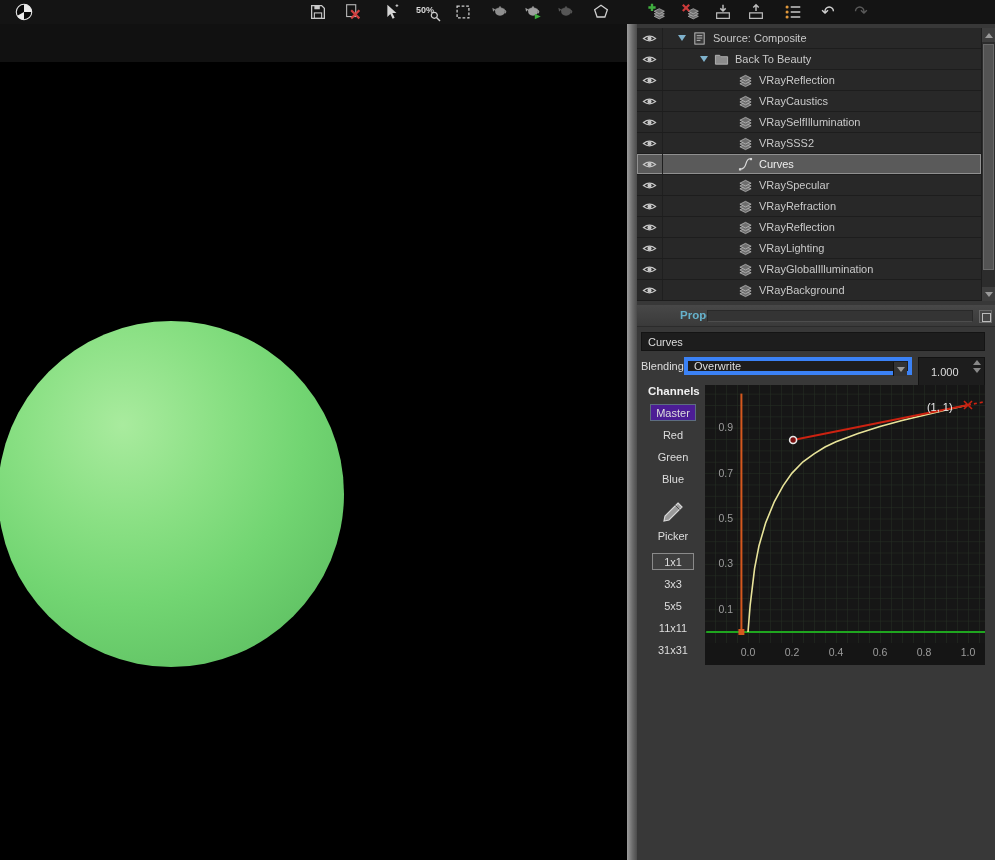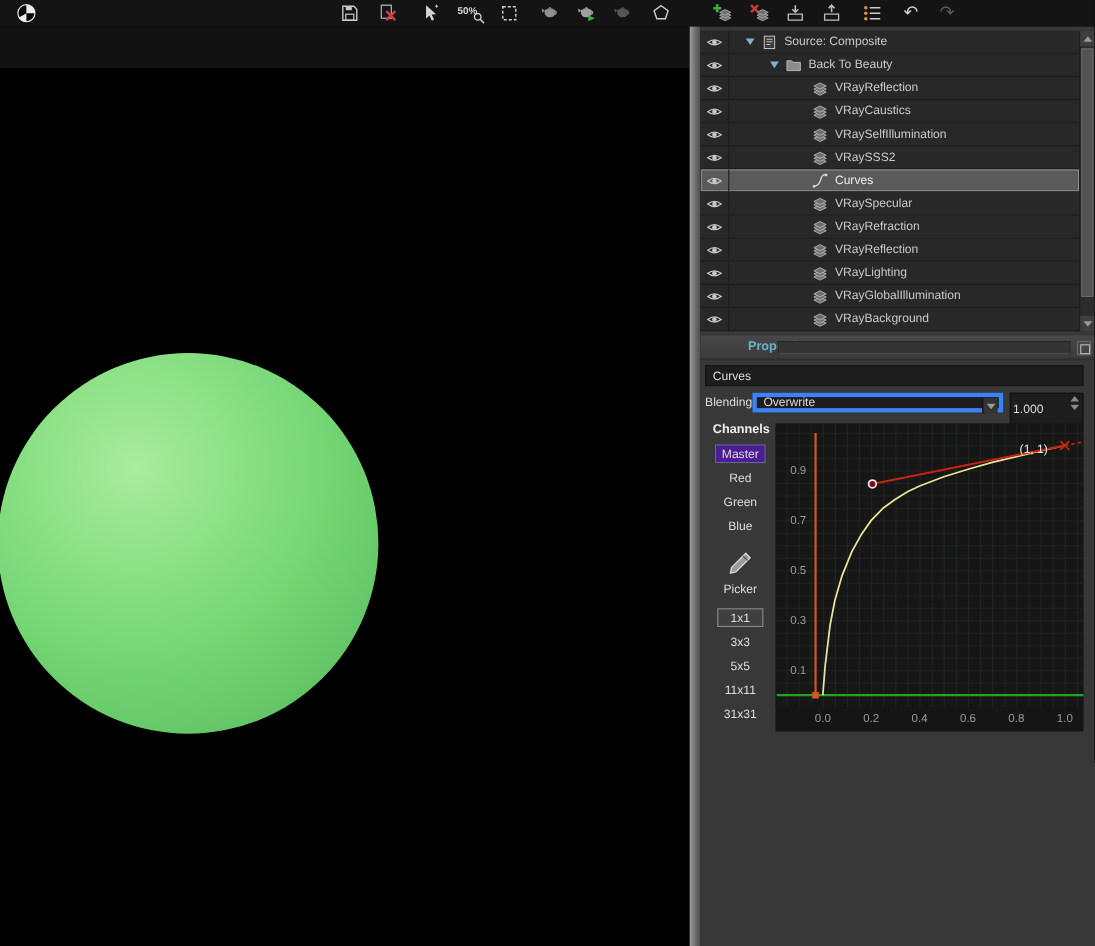--- a/index.html
+++ b/index.html
@@ -63,21 +63,21 @@
 
   .namefield { position:absolute; left:4px; top:308px; width:344px; height:19px; background:#1d1d1d;
                border:1px solid #141414; color:#ddd; font-size:11px; padding:0 6px; font-family:inherit; }
 
   .blabel { position:absolute; left:4px; top:336px; font-size:11px; color:#ddd; }
   .dropdown { position:absolute; left:47px; top:333px; width:228px; height:18px; background:#1d1d1d;
               border:4px solid #3b82f6; font-size:11px; color:#ddd; display:flex; align-items:center; padding-left:6px; }
   .dd-arrow { position:absolute; right:1px; top:1px; width:14px; height:14px; background:#333;
               border-left:1px solid #111; display:flex; align-items:center; justify-content:center; }
   .spinner { position:absolute; left:281px; top:333px; width:67px; height:30px; background:#1d1d1d;
-             border:1px solid #121212; font-size:11px; color:#ddd; display:flex; align-items:center; padding-left:2px; }
+             border:1px solid #121212; font-size:11px; color:#ddd; display:flex; align-items:center; padding-left:12px; }
   .sp-arrows { position:absolute; right:2px; top:2px; width:10px; height:13px; display:flex; flex-direction:column; justify-content:space-between; align-items:center; }
 
   .chtitle { position:absolute; left:11px; top:361px; font-size:11.5px; font-weight:bold; color:#f0f0f0; }
   .chan { position:absolute; left:13px; width:46px; height:17px; font-size:11px; color:#ddd;
           display:flex; align-items:center; justify-content:center; }
   .chan.selected { background:#4c1d95; border:1px solid #5d6d80; }
   .pickicon { position:absolute; left:22px; top:476px; width:26px; height:26px; }
   .picklabel { position:absolute; left:13px; top:506px; width:46px; text-align:center; font-size:11px; color:#ddd; }
   .psize { position:absolute; left:15px; width:42px; height:17px; font-size:11px; color:#ddd;
            display:flex; align-items:center; justify-content:center; }

